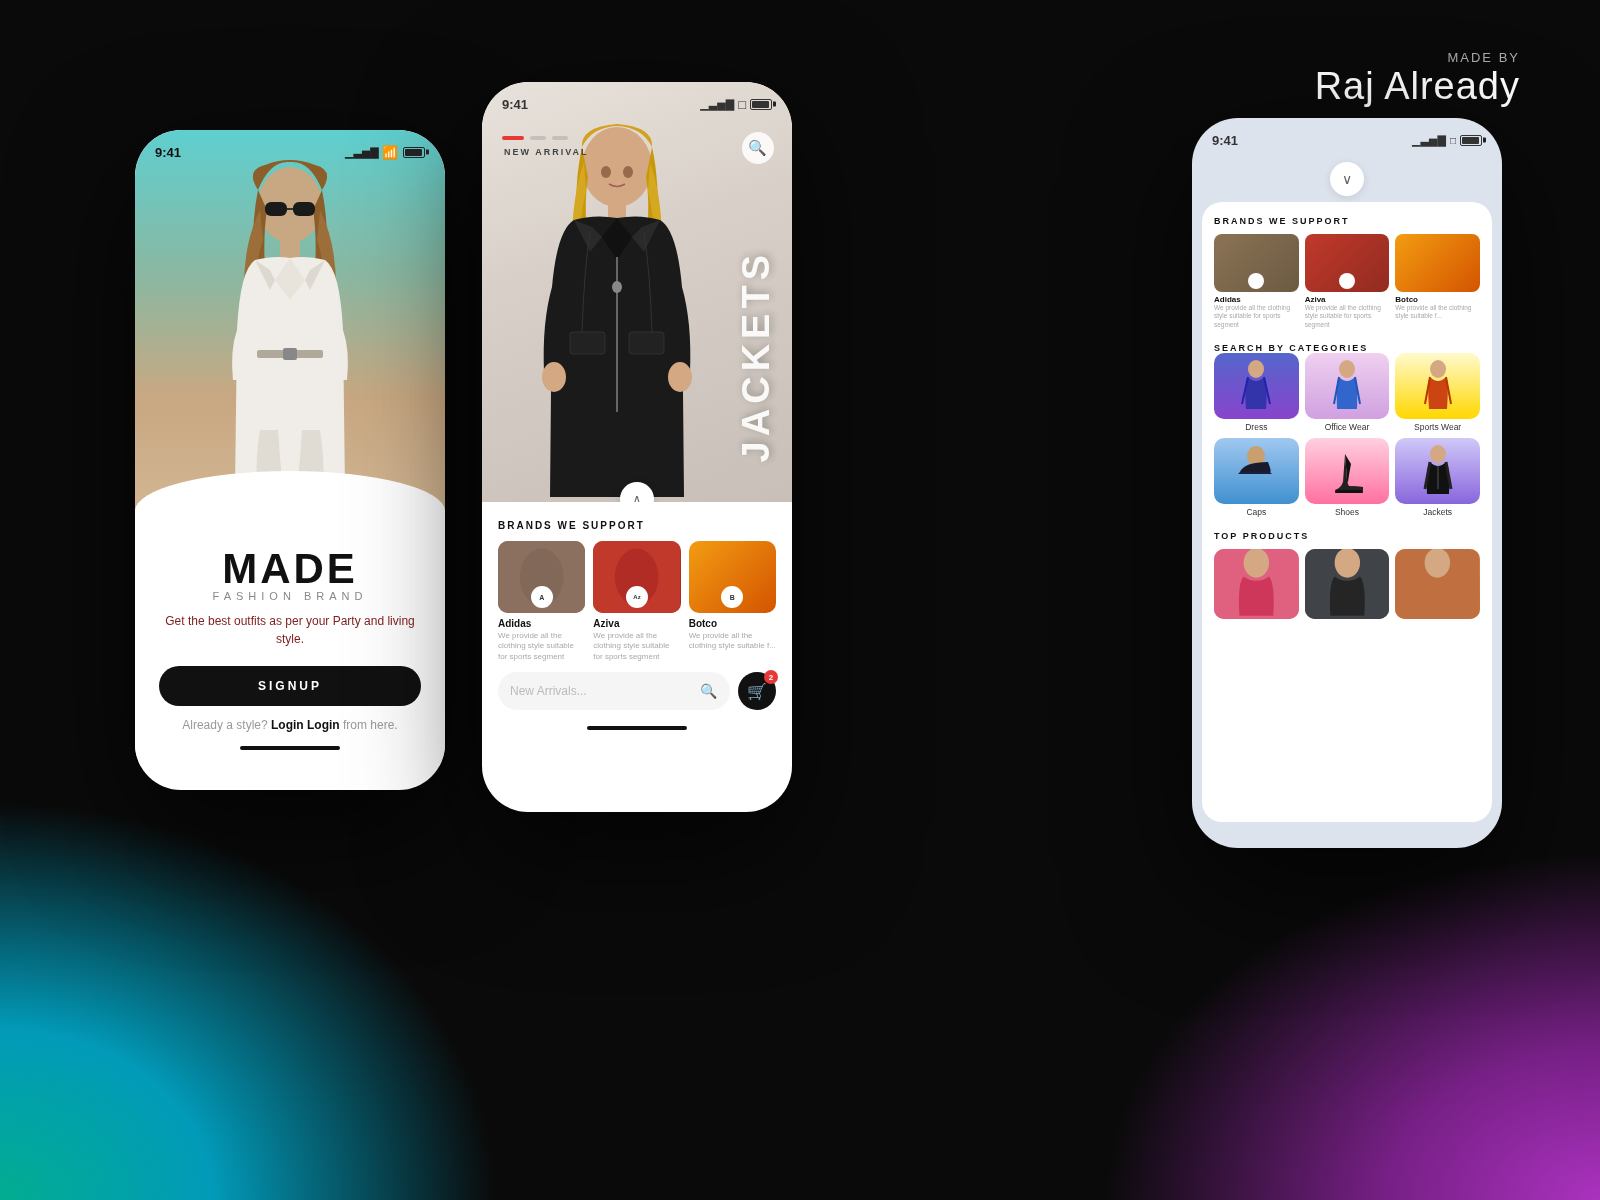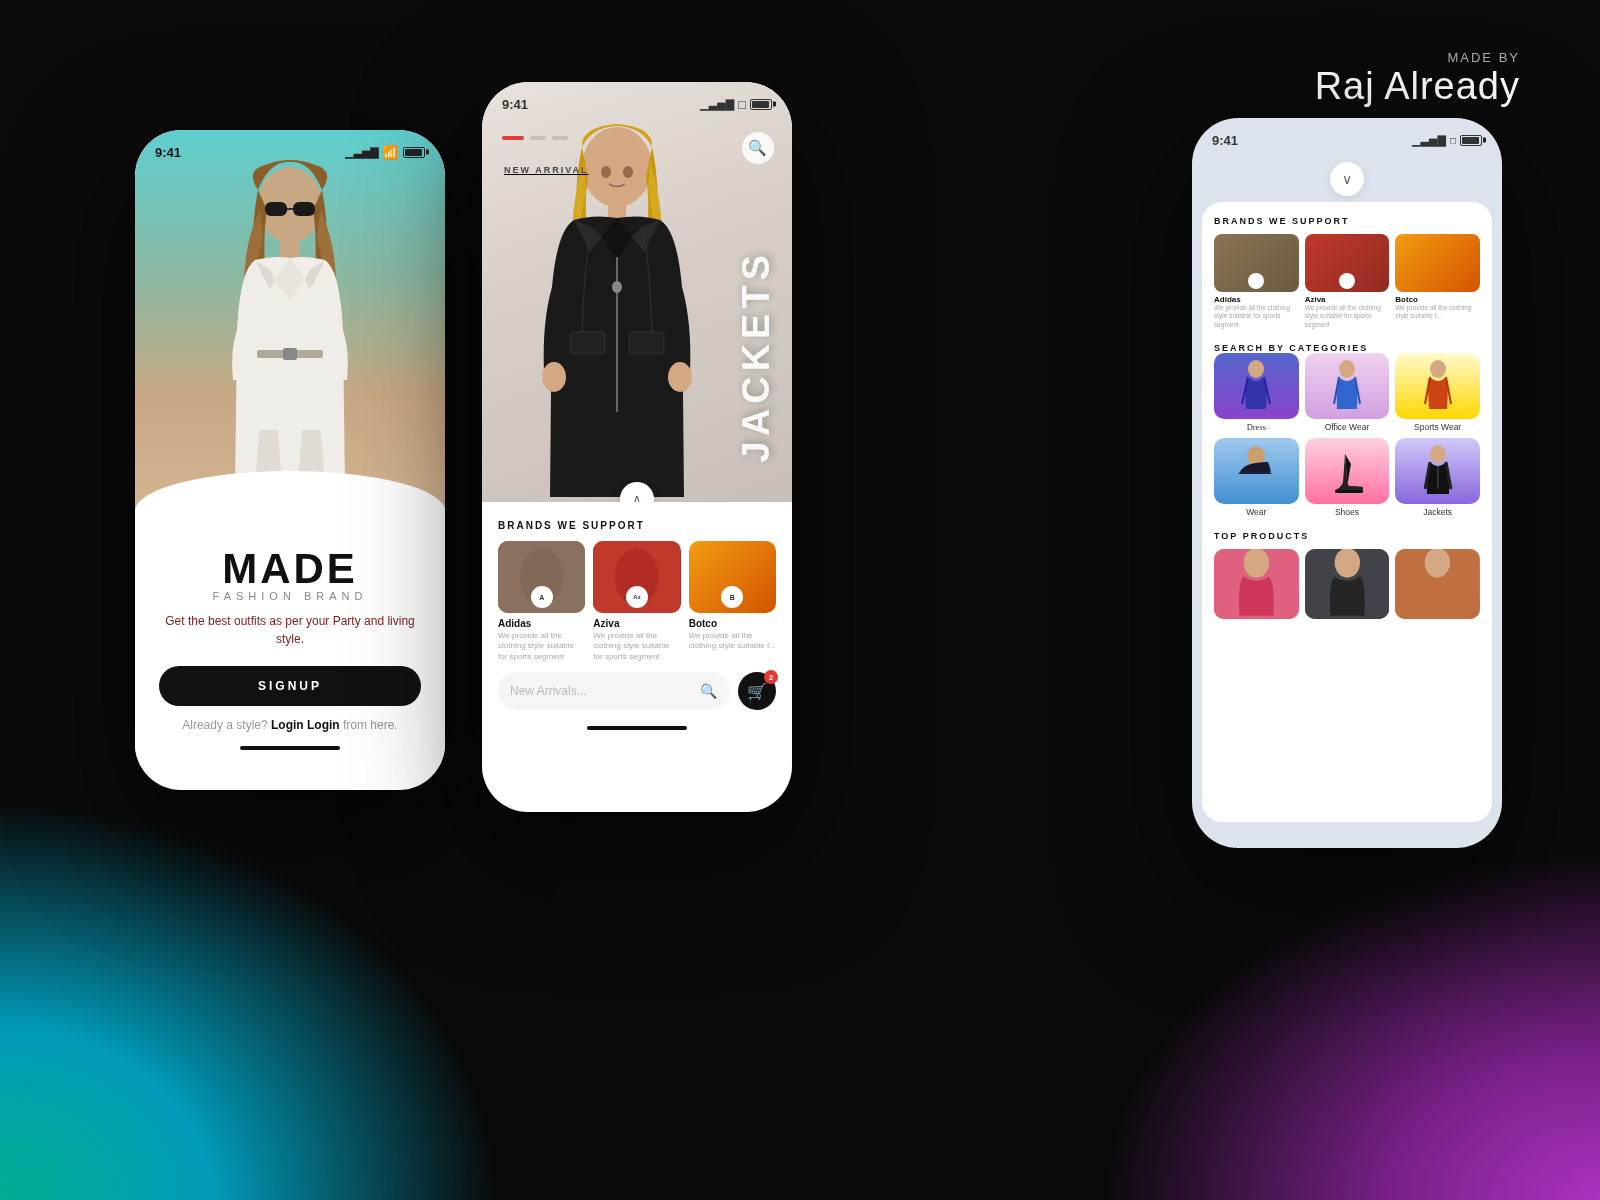--- a/index.html
+++ b/index.html
@@ -210,21 +210,21 @@
     </div>
 
     <div style="position:absolute;top:54px;left:20px;display:flex;gap:6px;z-index:10;">
       <div style="width:22px;height:4px;background:#e53935;border-radius:2px;"></div>
       <div style="width:16px;height:4px;background:rgba(150,150,150,0.4);border-radius:2px;"></div>
       <div style="width:16px;height:4px;background:rgba(150,150,150,0.4);border-radius:2px;"></div>
     </div>
 
     <div style="position:absolute;top:50px;right:18px;width:32px;height:32px;background:rgba(255,255,255,0.85);border-radius:50%;display:flex;align-items:center;justify-content:center;font-size:15px;z-index:10;cursor:pointer;">🔍</div>
 
-    <div style="position:absolute;top:82px;left:22px;z-index:10;text-decoration:underline;">
+    <div style="position:absolute;top:64px;left:22px;z-index:10;">
       <div style="font-size:9px;letter-spacing:2px;color:#444;font-weight:600;line-height:1.4;">NEW ARRIVAL</div>
     </div>
 
     <div style="position:absolute;right:14px;bottom:40px;font-size:38px;font-weight:900;color:white;letter-spacing:5px;writing-mode:vertical-rl;text-orientation:mixed;transform:rotate(180deg);z-index:10;text-shadow:2px 2px 8px rgba(0,0,0,0.3);opacity:0.9;">JACKETS</div>
 
     <svg style="position:absolute;bottom:0;left:20px;width:230px;height:390px;" viewBox="0 0 230 390" xmlns="http://www.w3.org/2000/svg">
 
       <ellipse cx="115" cy="55" rx="35" ry="40" fill="#D4A882"></ellipse>
 
       <path d="M80 35 Q78 15 115 12 Q152 15 150 35 Q140 15 115 14 Q90 15 80 35Z" fill="#D4A020"></path>
@@ -363,21 +363,21 @@
           <div style="font-size:6.5px;color:#aaa;line-height:1.3;">We provide all the clothing style suitable f...</div>
         </div>
       </div>
     </div>
 
     <div style="margin-bottom:14px;">
       <div style="font-size:9px;font-weight:800;letter-spacing:2px;color:#111;">SEARCH BY CATEGORIES</div>
 
       <div style="display:grid;grid-template-columns:1fr 1fr 1fr;gap:6px;margin-bottom:0;">
 
-        <div style="text-align:center;cursor:pointer;font-family:Liberation Serif, serif;">
+        <div style="text-align:center;cursor:pointer;">
           <div style="width:100%;height:66px;border-radius:10px;background:linear-gradient(180deg,#5566cc 0%,#8844cc 100%);position:relative;margin-bottom:3px;overflow:hidden;">
             <svg style="position:absolute;bottom:0;left:50%;transform:translateX(-50%);width:40px;height:60px;" viewBox="0 0 40 60">
               <ellipse cx="20" cy="10" rx="8" ry="9" fill="#D4A882"></ellipse>
               <path d="M12 18 Q8 25 10 50 L30 50 Q32 25 28 18 Q24 22 20 22 Q16 22 12 18Z" fill="#3333AA"></path>
               <path d="M12 18 L6 45" stroke="#2222AA" stroke-width="2" fill="none"></path>
               <path d="M28 18 L34 45" stroke="#2222AA" stroke-width="2" fill="none"></path>
             </svg>
           </div>
           <div style="font-size:8.5px;color:#333;font-weight:500;">Dress</div>
         </div>
@@ -407,21 +407,21 @@
         </div>
 
         <div style="text-align:center;cursor:pointer;">
           <div style="width:100%;height:66px;border-radius:10px;background:linear-gradient(180deg,#a0c8f0 0%,#4090d0 100%);position:relative;margin-bottom:3px;overflow:hidden;">
             <svg style="position:absolute;bottom:0;left:50%;transform:translateX(-50%);width:40px;height:60px;" viewBox="0 0 40 60">
               <ellipse cx="20" cy="12" rx="9" ry="10" fill="#C8A070"></ellipse>
               <path d="M4 28 Q8 18 32 18 Q36 28 34 28 Z" fill="#1a1a2e"></path>
               <path d="M4 28 L2 30 L36 30 L34 28Z" fill="#16213e"></path>
             </svg>
           </div>
-          <div style="font-size:8.5px;color:#333;font-weight:500;">Wear</div>
+          <div style="font-size:8.5px;color:#333;font-weight:500;">Caps</div>
         </div>
 
         <div style="text-align:center;cursor:pointer;">
           <div style="width:100%;height:66px;border-radius:10px;background:linear-gradient(180deg,#ffd0e0 0%,#ff70a0 100%);position:relative;margin-bottom:3px;overflow:hidden;">
             <svg style="position:absolute;bottom:0;left:50%;transform:translateX(-50%);width:40px;height:60px;" viewBox="0 0 40 60">
 
               <path d="M18 10 L20 35 Q20 40 22 42 L34 45 Q36 45 36 43 L22 42 Q20 40 19 38 L21 38 Q22 30 24 20 L18 10Z" fill="#111"></path>
               <path d="M18 10 L16 38 Q14 44 8 46 L36 46 L36 43 L22 42 Q20 40 20 35 L18 10Z" fill="#222"></path>
               <rect x="8" y="46" width="28" height="3" fill="#111" rx="1"></rect>
             </svg>

